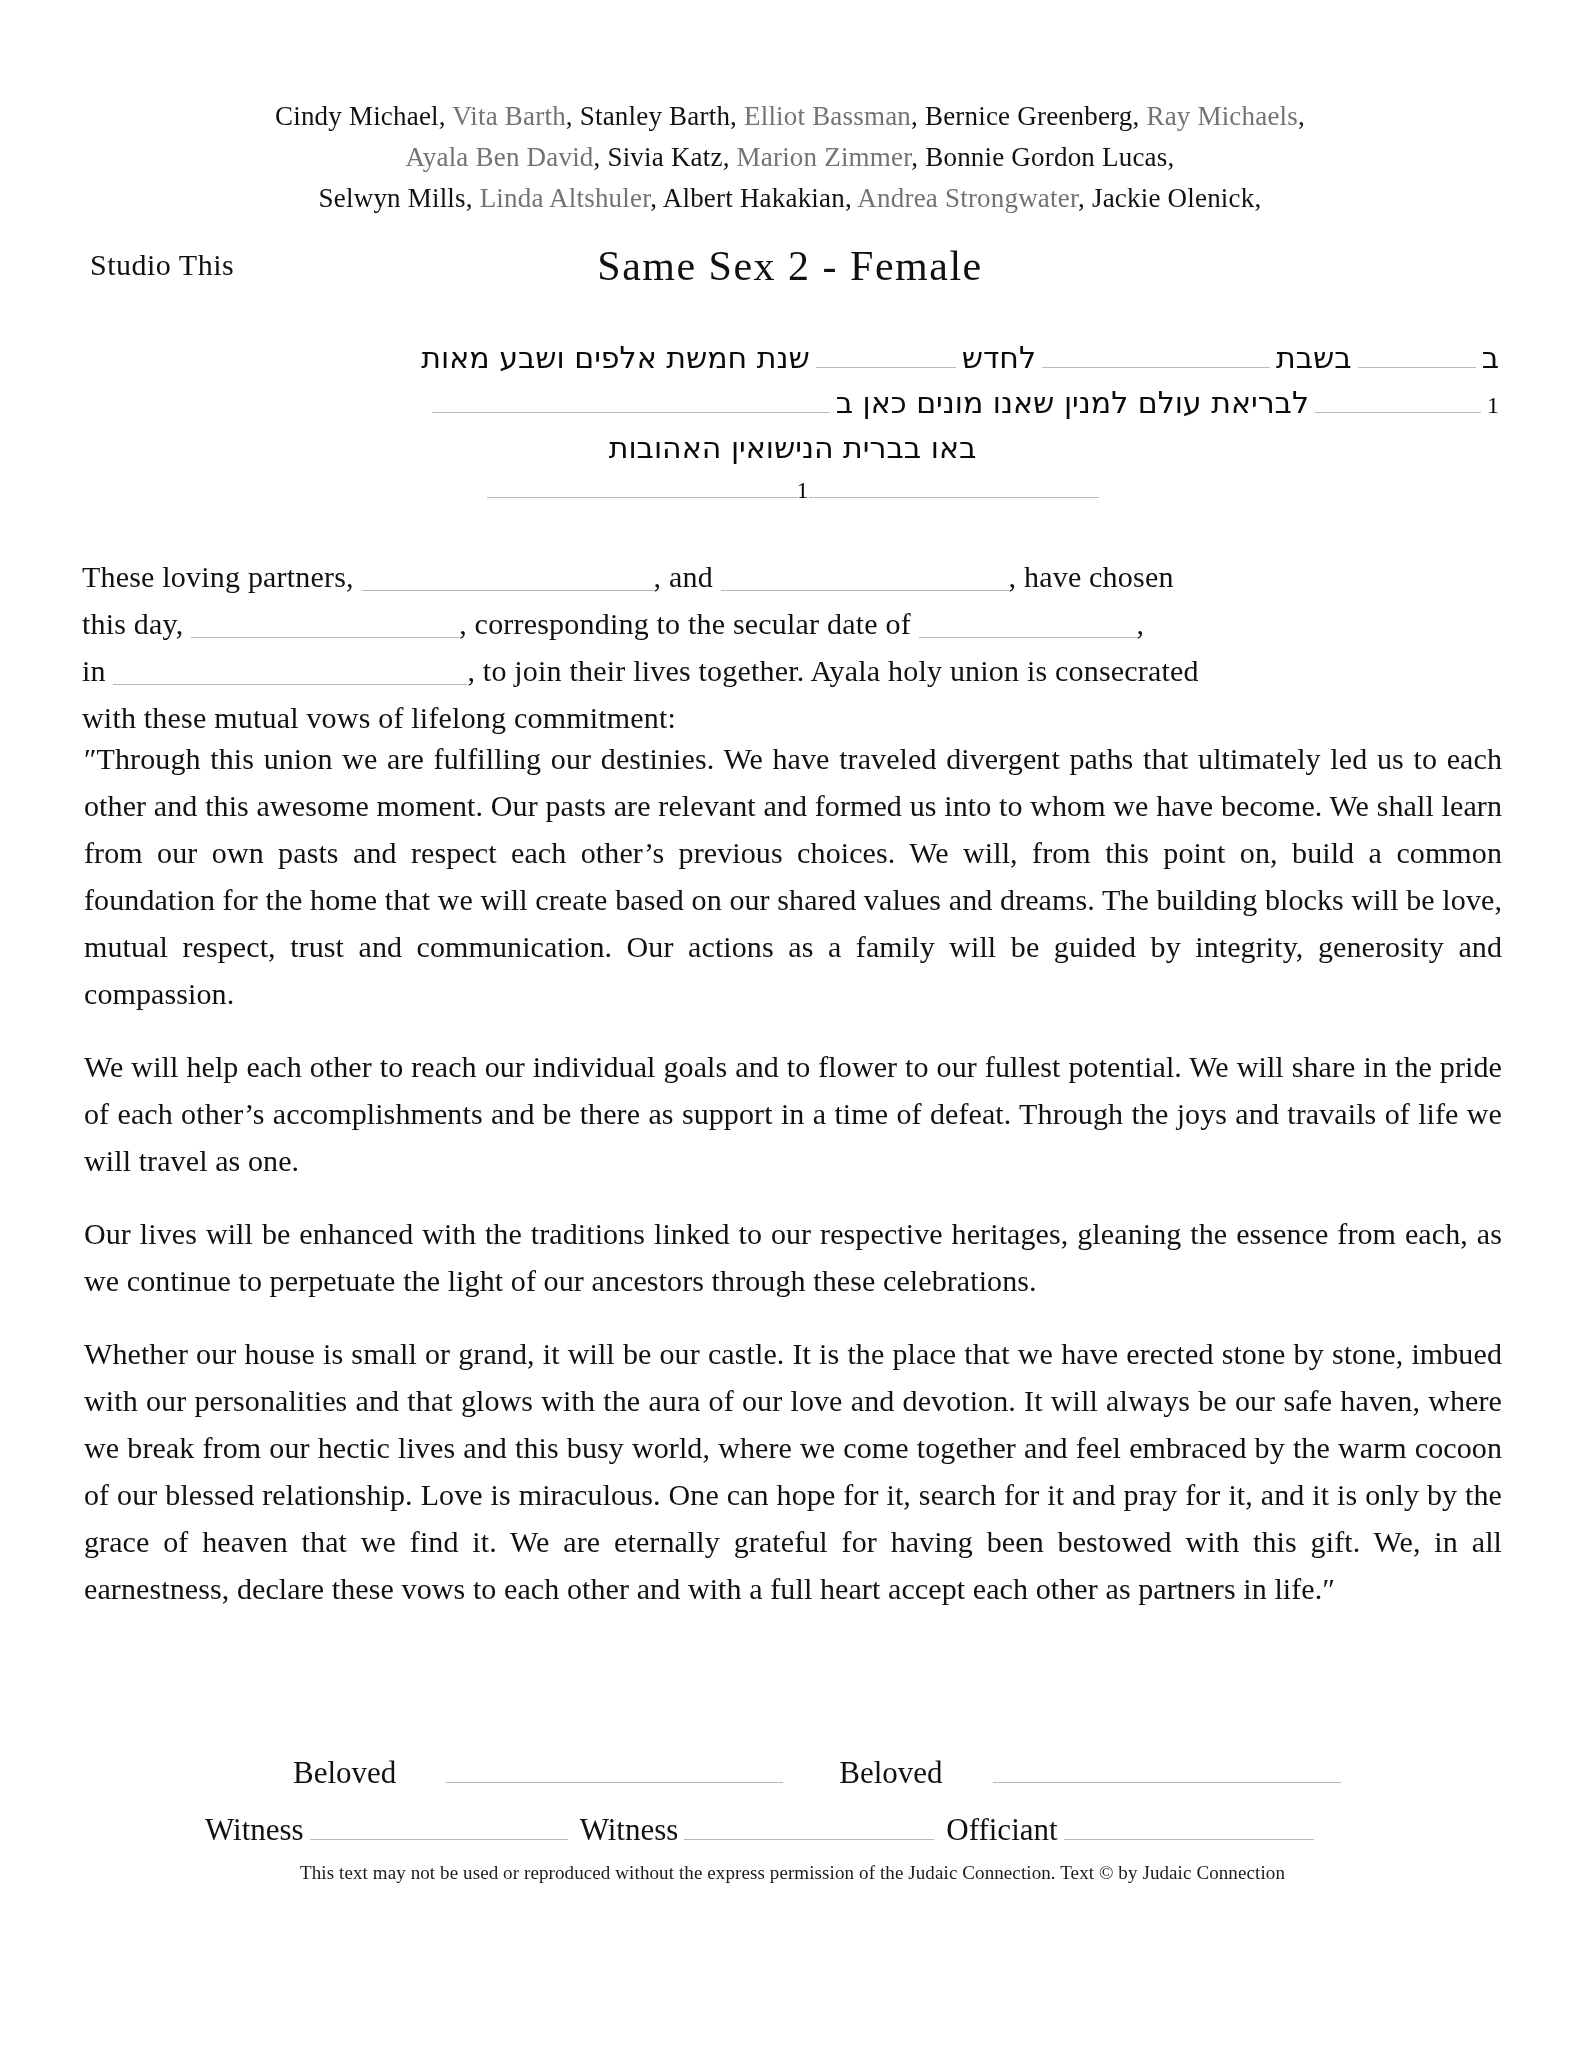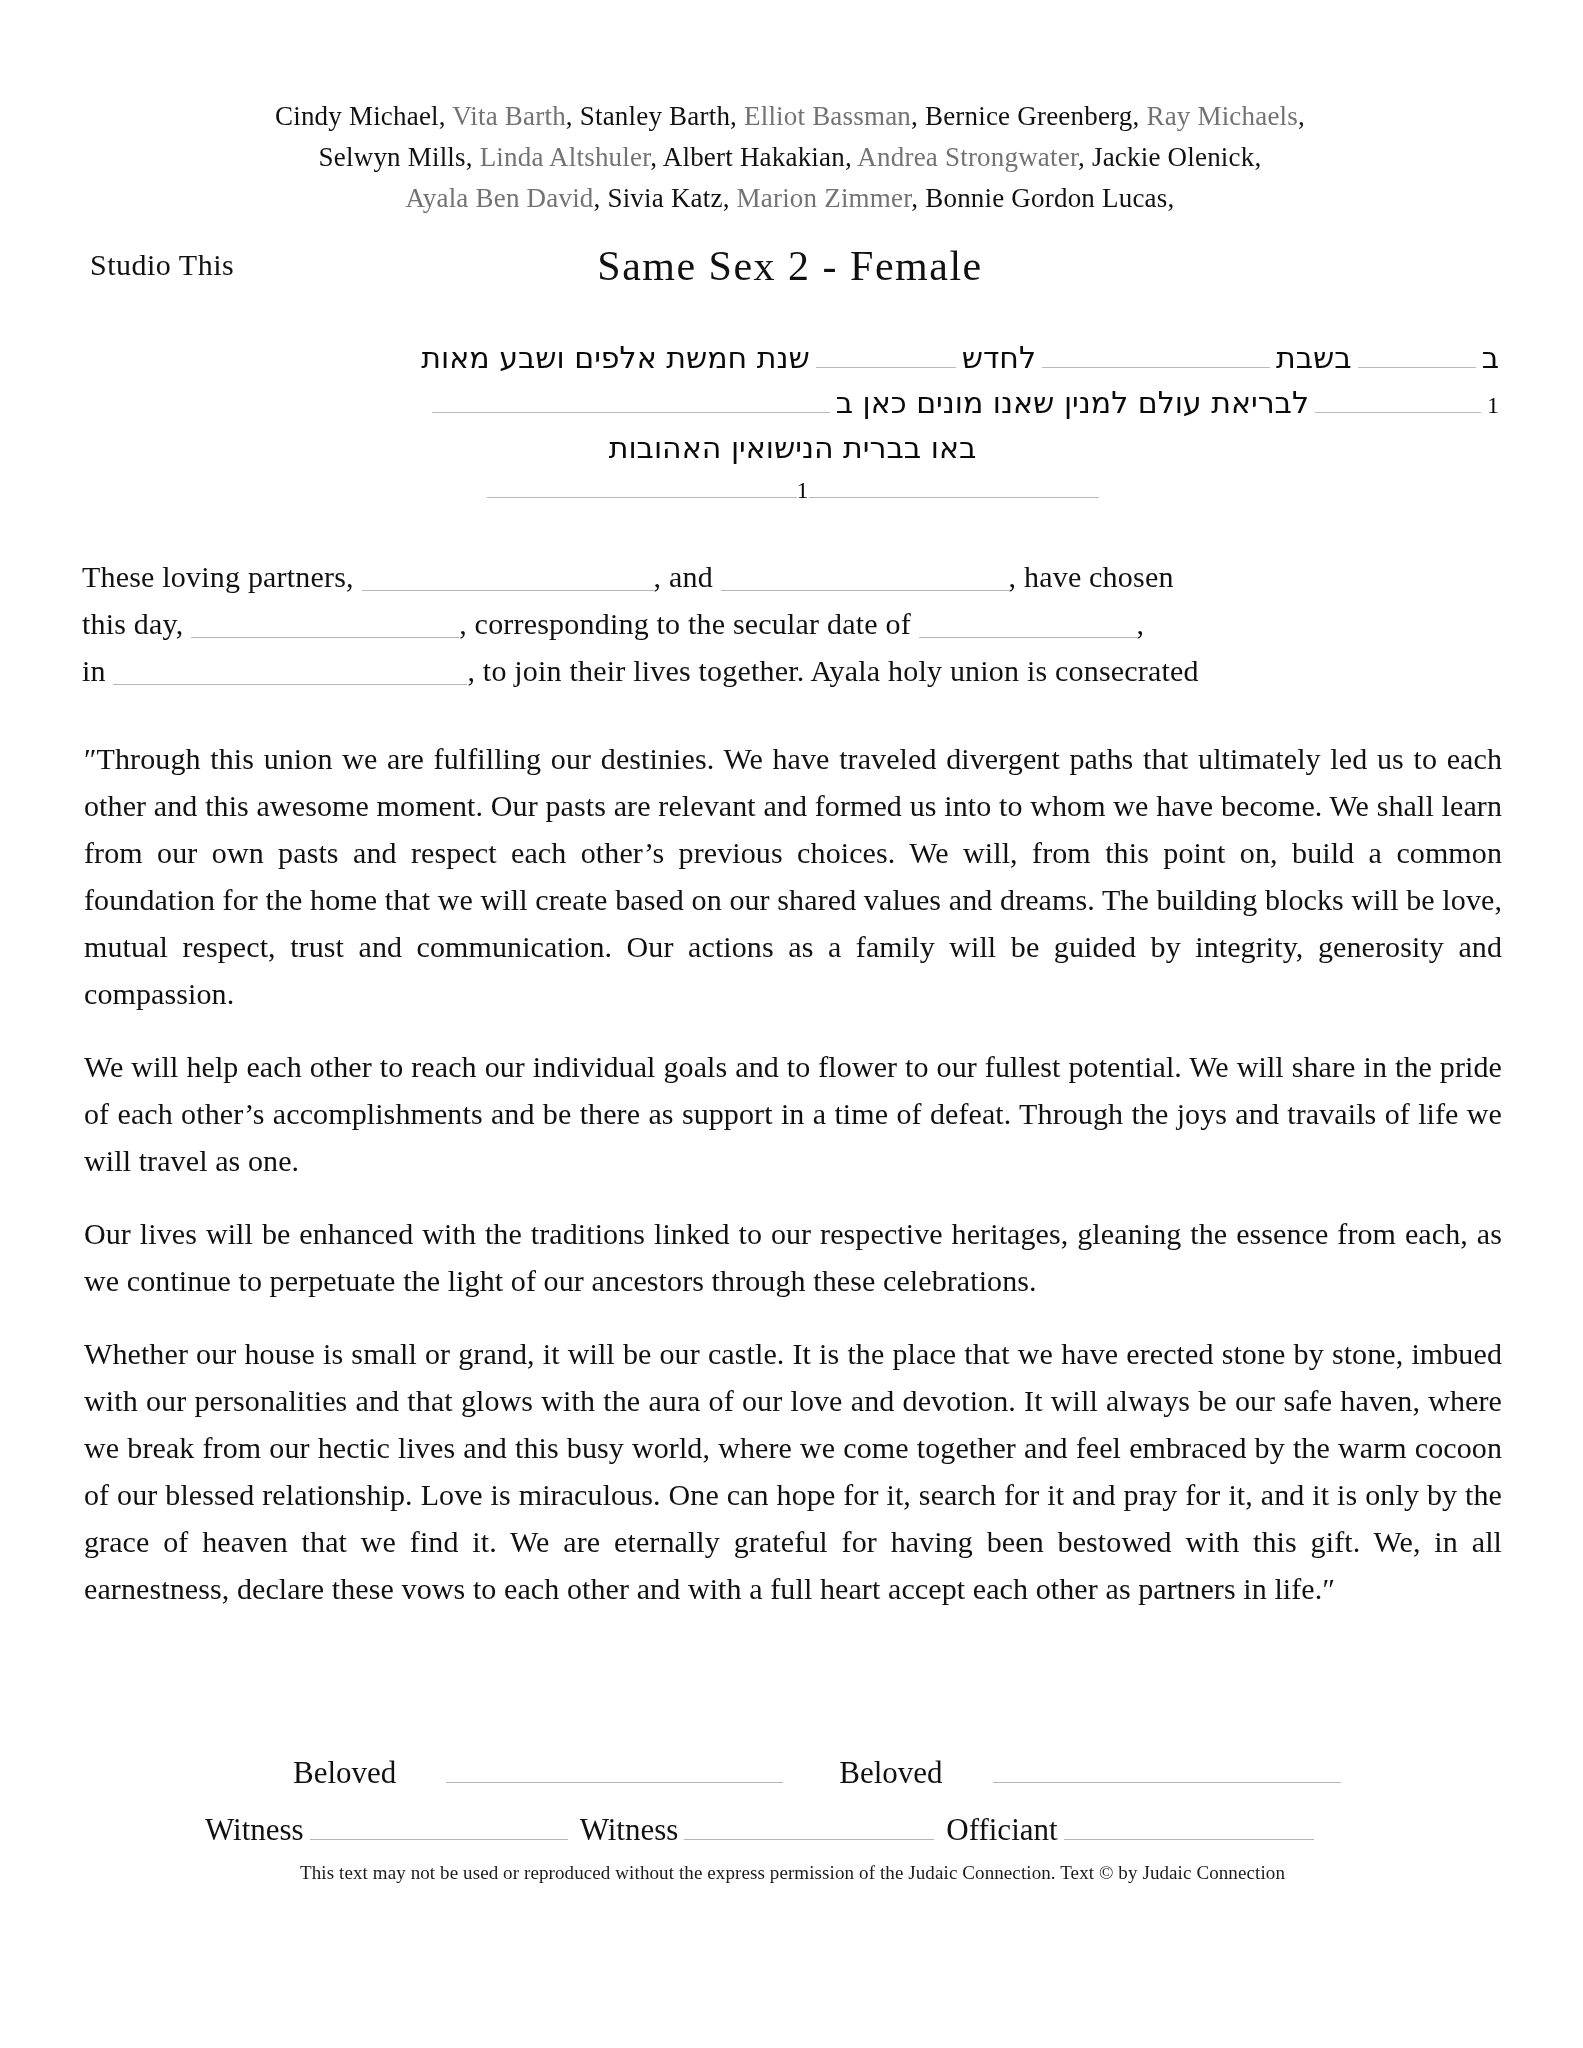--- a/index.html
+++ b/index.html
@@ -182,31 +182,31 @@
   <div class="credits">
     <div>
       <span class="nm">Cindy Michael</span><span class="sep">,</span>
       <span class="nm red">Vita Barth</span><span class="sep">,</span>
       <span class="nm">Stanley Barth</span><span class="sep">,</span>
       <span class="nm red">Elliot Bassman</span><span class="sep">,</span>
       <span class="nm">Bernice Greenberg</span><span class="sep">,</span>
       <span class="nm red">Ray Michaels</span><span class="sep">,</span>
     </div>
     <div>
+      <span class="nm red">Ayala Ben David</span><span class="sep">,</span>
+      <span class="nm">Sivia Katz</span><span class="sep">,</span>
+      <span class="nm red">Marion Zimmer</span><span class="sep">,</span>
+      <span class="nm">Bonnie Gordon Lucas</span><span class="sep">,</span>
+    </div>
+    <div>
       <span class="nm">Selwyn Mills</span><span class="sep">,</span>
       <span class="nm red">Linda Altshuler</span><span class="sep">,</span>
       <span class="nm">Albert Hakakian</span><span class="sep">,</span>
       <span class="nm red">Andrea Strongwater</span><span class="sep">,</span>
       <span class="nm">Jackie Olenick</span><span class="sep">,</span>
-    </div>
-    <div>
-      <span class="nm red">Ayala Ben David</span><span class="sep">,</span>
-      <span class="nm">Sivia Katz</span><span class="sep">,</span>
-      <span class="nm red">Marion Zimmer</span><span class="sep">,</span>
-      <span class="nm">Bonnie Gordon Lucas</span><span class="sep">,</span>
     </div>
   </div>
 
   <div class="titlerow">
     <div class="studio-texts">Studio This</div>
     <div class="doc-title">Same Sex 2  - Female</div>
   </div>
 
   <div class="hebrew-block">
 
@@ -244,20 +244,23 @@
     </div>
     <div class="line">
       <span>this day,</span>
       <span class="u" style="width:268px"></span><span>, corresponding to the secular date of</span>
       <span class="u" style="width:218px"></span><span>,</span>
     </div>
     <div class="line">
       <span>in</span>
       <span class="u" style="width:354px"></span><span>, to join their lives together. Ayala holy union is consecrated</span>
     </div>
+    <div class="line">
+      <span>with these mutual vows of lifelong commitment:</span>
+    </div>
   </div>
 
   <div class="body-text">
     <p>″Through this union we are fulfilling our destinies. We have traveled divergent paths that ultimately led us to each other and this awesome moment. Our pasts are relevant and formed us into to whom we have become. We shall learn from our own pasts and respect each other’s previous choices. We will, from this point on, build a common foundation for the home that we will create based on our shared values and dreams. The building blocks will be love, mutual respect, trust and communication. Our actions as a family will be guided by integrity, generosity and compassion.</p>
     <p>We will help each other to reach our individual goals and to flower to our fullest potential. We will share in the pride of each other’s accomplishments and be there as support in a time of defeat. Through the joys and travails of life we will travel as one.</p>
     <p>Our lives will be enhanced with the traditions linked to our respective heritages, gleaning the essence  from each, as we continue to perpetuate the light of our ancestors through these celebrations.</p>
     <p>Whether our house is small or grand, it will be our castle. It is the place that we have erected stone by stone, imbued with our personalities and that glows with the aura of our love and devotion. It will always be our safe haven, where we break from our hectic lives and this busy world, where we come together and feel embraced by the warm cocoon of our blessed relationship. Love is miraculous. One can hope for it, search for it and pray for it, and it is only by the grace of heaven that we find it. We are eternally grateful for having been bestowed with this gift. We, in all earnestness, declare these vows to each other and with a full heart accept each other as partners in life.″</p>
   </div>
 
   <div class="sig-area">

